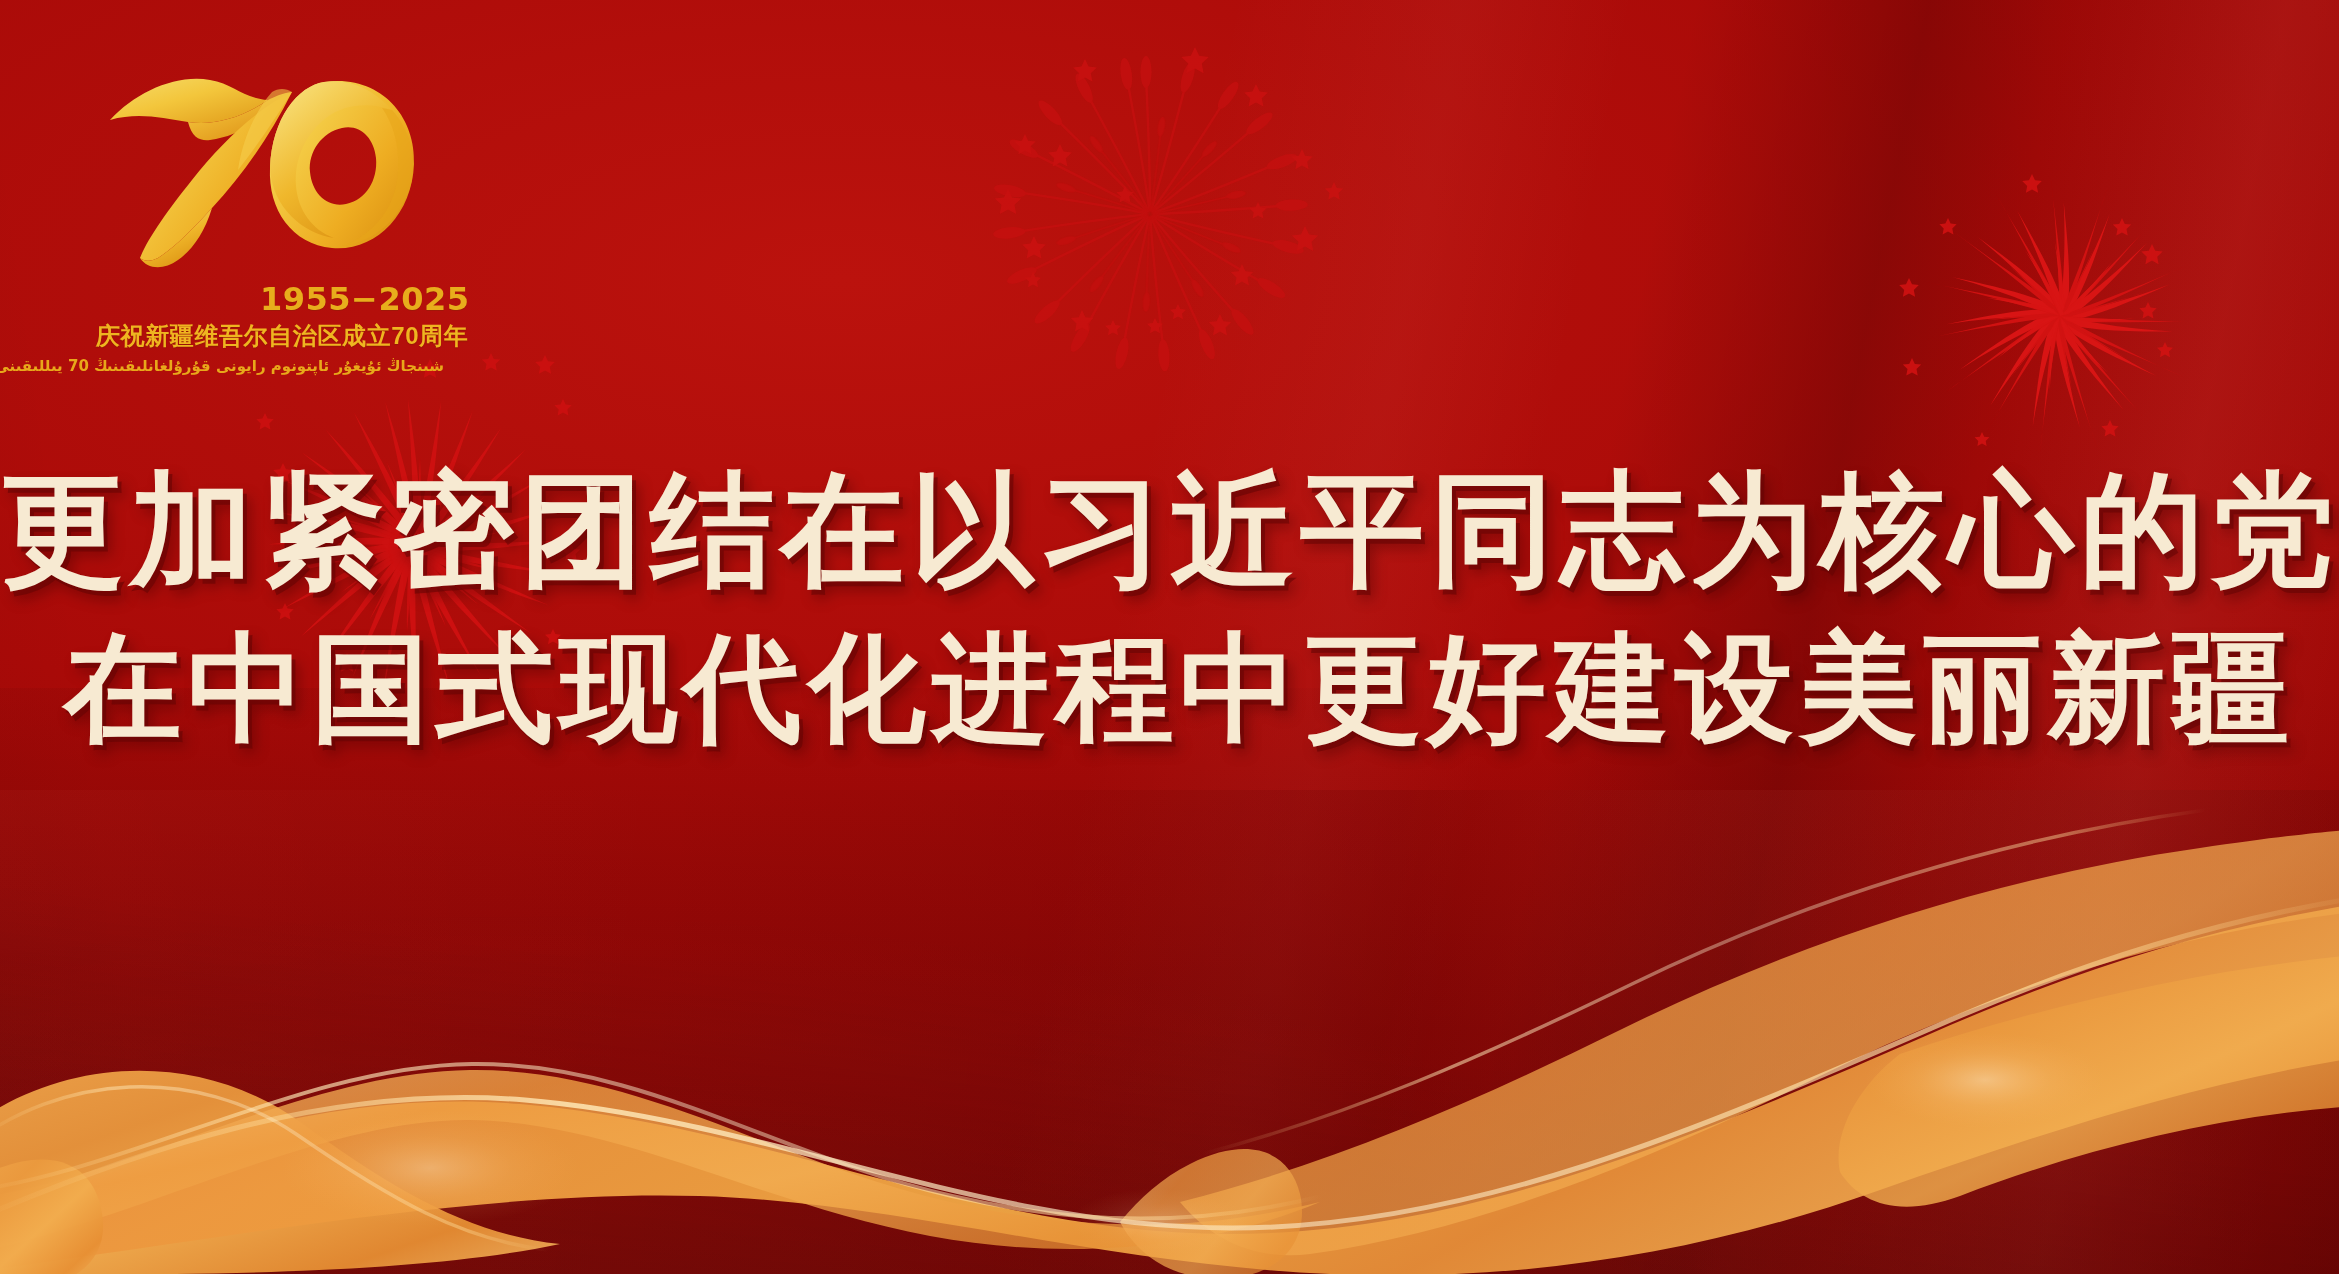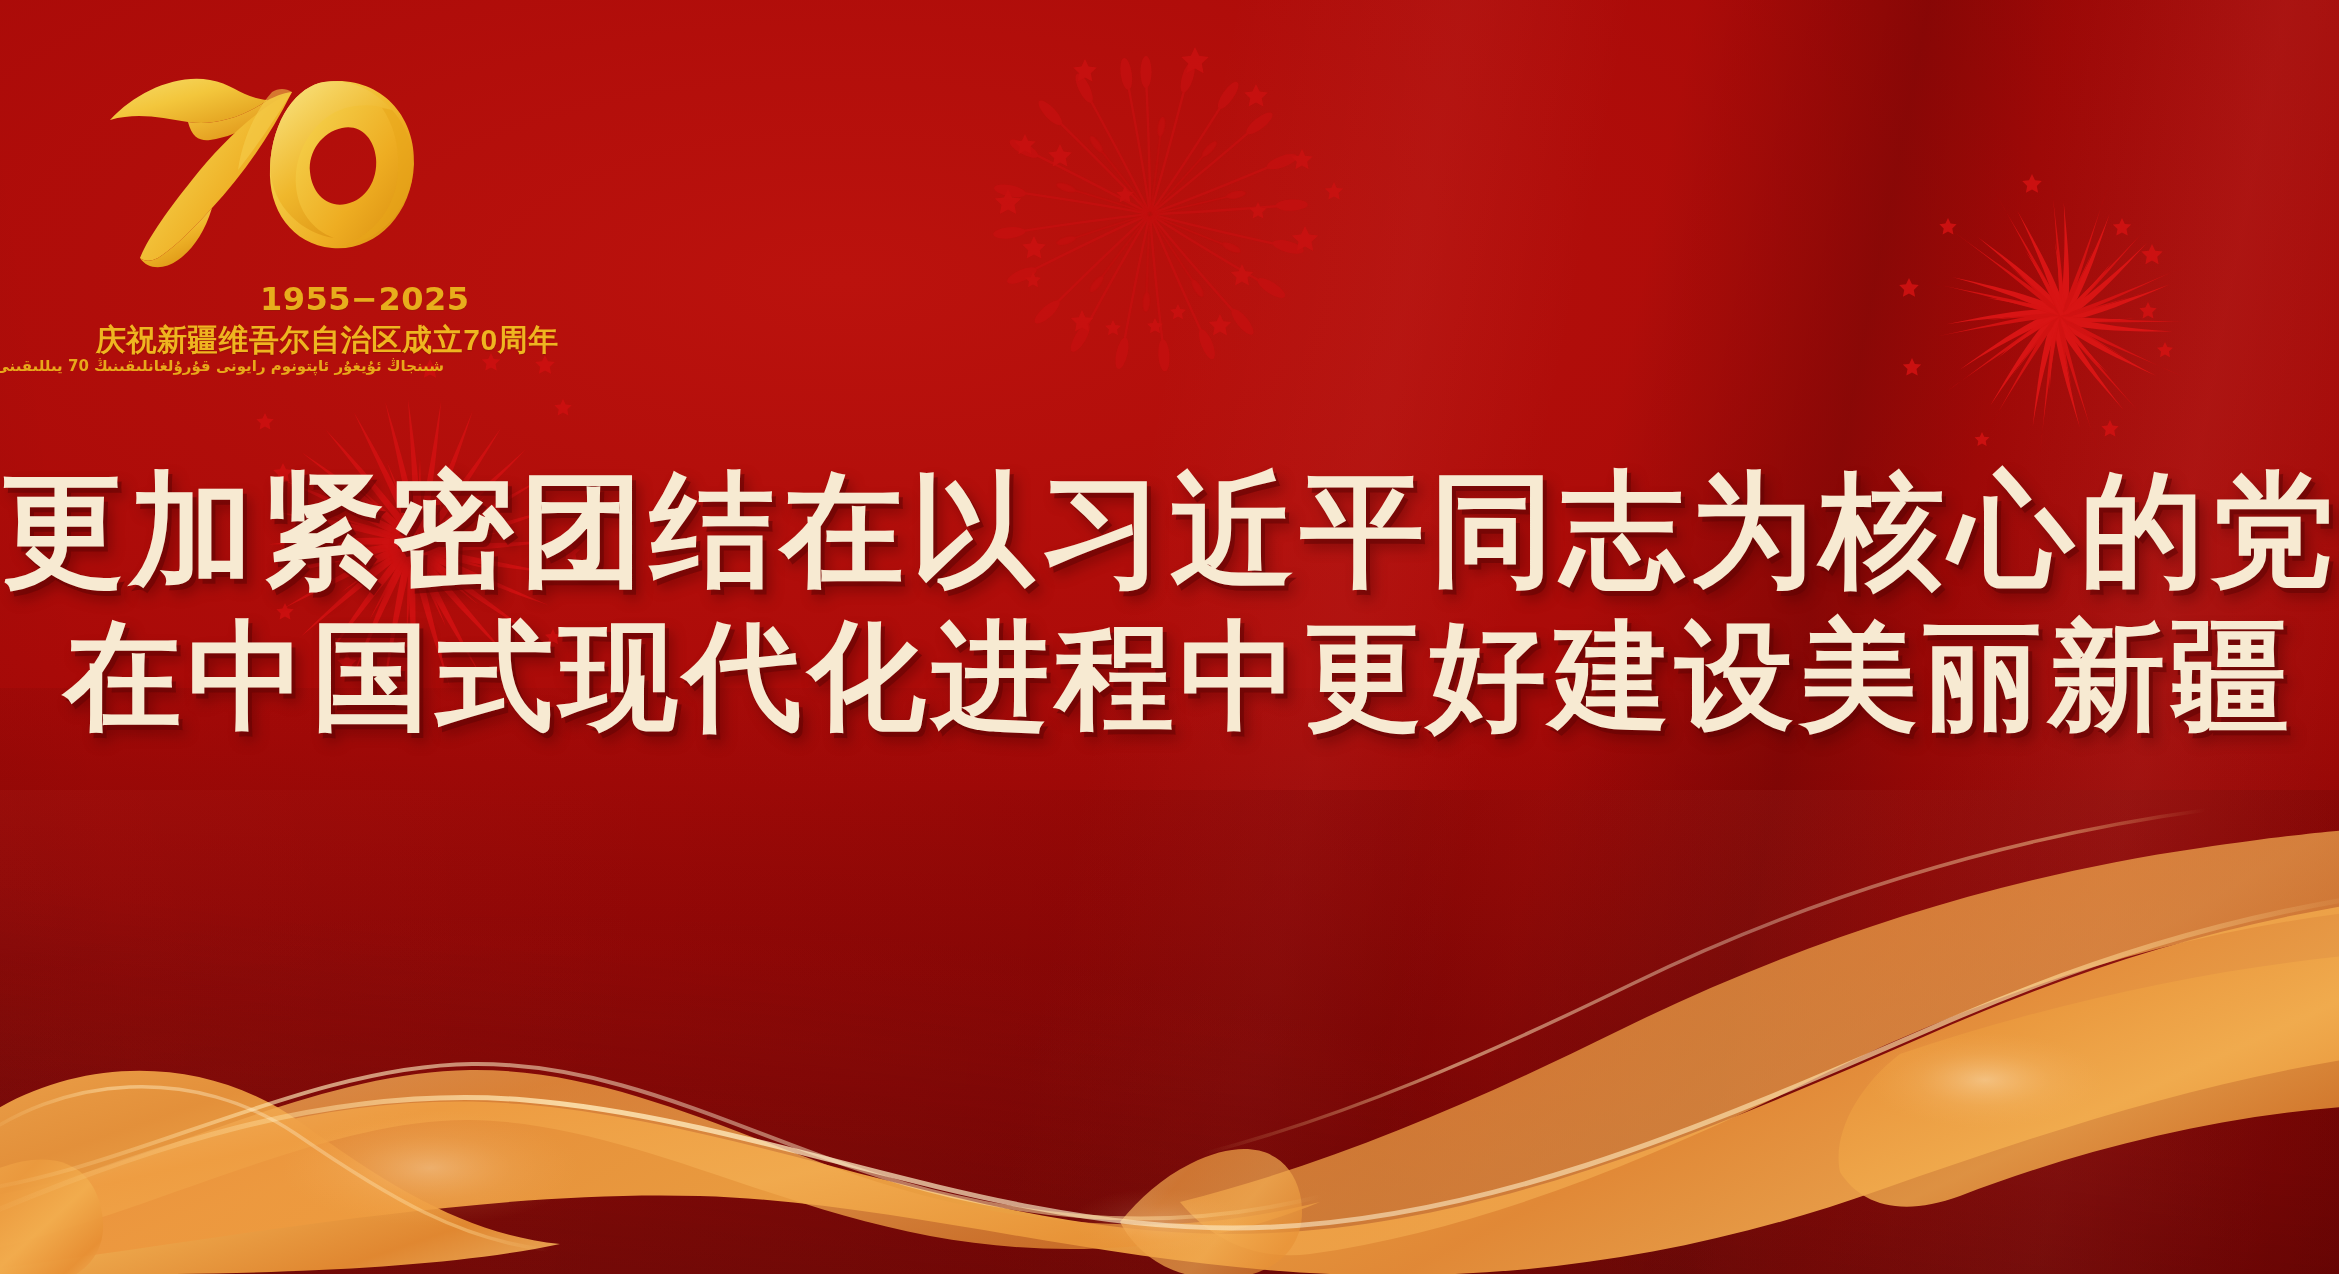--- a/index.html
+++ b/index.html
@@ -78,21 +78,21 @@
     font-family:"DejaVu Sans","Liberation Sans",sans-serif;
     font-weight:700; font-size:32px; letter-spacing:.5px;
     color:#e8ad1c;
     text-shadow:0 1px 0 rgba(120,40,0,.35);
     text-align:right;
   }
   .logo .cn-line{
     position:absolute; left:4px; top:268px; width:340px;
     text-align:center;
     font-family:"Liberation Sans","DejaVu Sans",sans-serif;
-    font-weight:700; font-size:30px; letter-spacing:.6px;
+    font-weight:700; font-size:24px; letter-spacing:.6px;
     color:#efb520;
     text-shadow:0 1px 1px rgba(110,30,0,.40);
     white-space:nowrap;
   }
   .logo .ug-line{
     position:absolute; left:-8px; top:305px; width:360px;
     text-align:center;
     direction:rtl;
     font-family:"DejaVu Sans","Liberation Sans",sans-serif;
     font-weight:600; font-size:15px; letter-spacing:0;
@@ -110,21 +110,21 @@
     display:block;
     font-family:"Liberation Serif","DejaVu Serif",serif;
     font-weight:700;
     color:#f7ead2;
     white-space:nowrap;
     text-shadow:
         4px 5px 0 rgba(98,3,3,0.55),
         7px 9px 14px rgba(70,0,0,0.45);
   }
   .hl-1{ font-size:124px; line-height:1.13; letter-spacing:6px; }
-  .hl-2{ font-size:118px; line-height:1.15; letter-spacing:6px; margin-top:8px;padding-left:20px; }
+  .hl-2{ font-size:118px; line-height:1.15; letter-spacing:6px; margin-top:20px;padding-left:20px; }
 
   
   .ribbons{
     position:absolute; left:0; bottom:0; width:2339px; height:470px;
     pointer-events:none;
   }
   .ribbons svg{ display:block; width:100%; height:100%; }
 </style>
 </head>
 <body>

